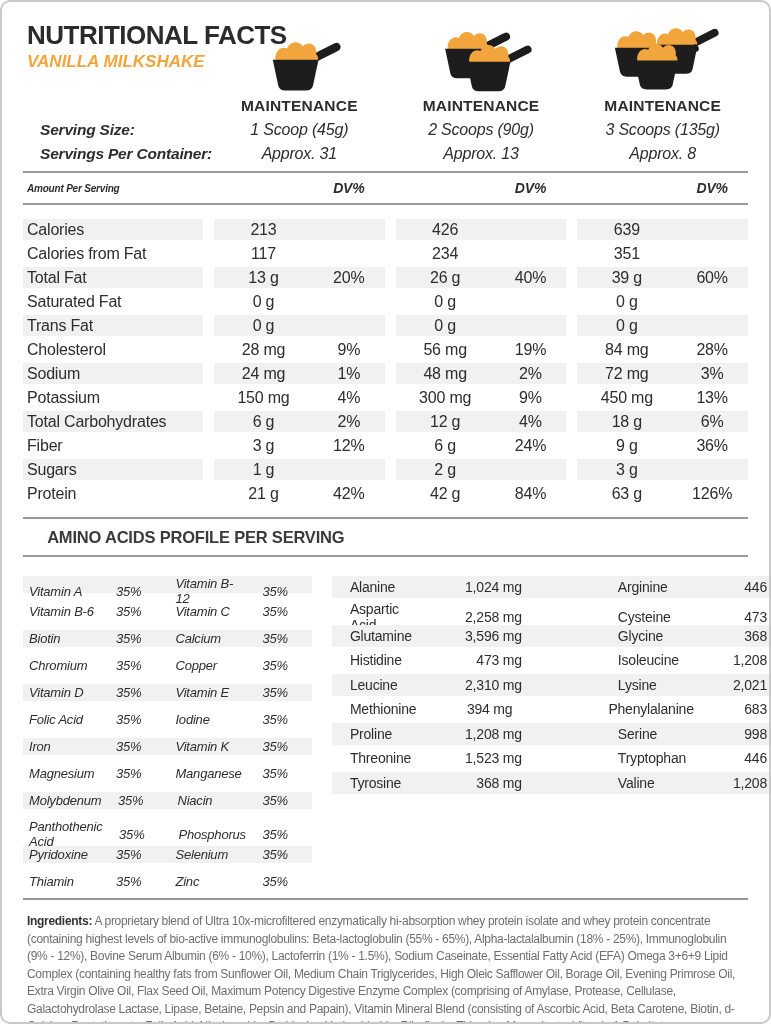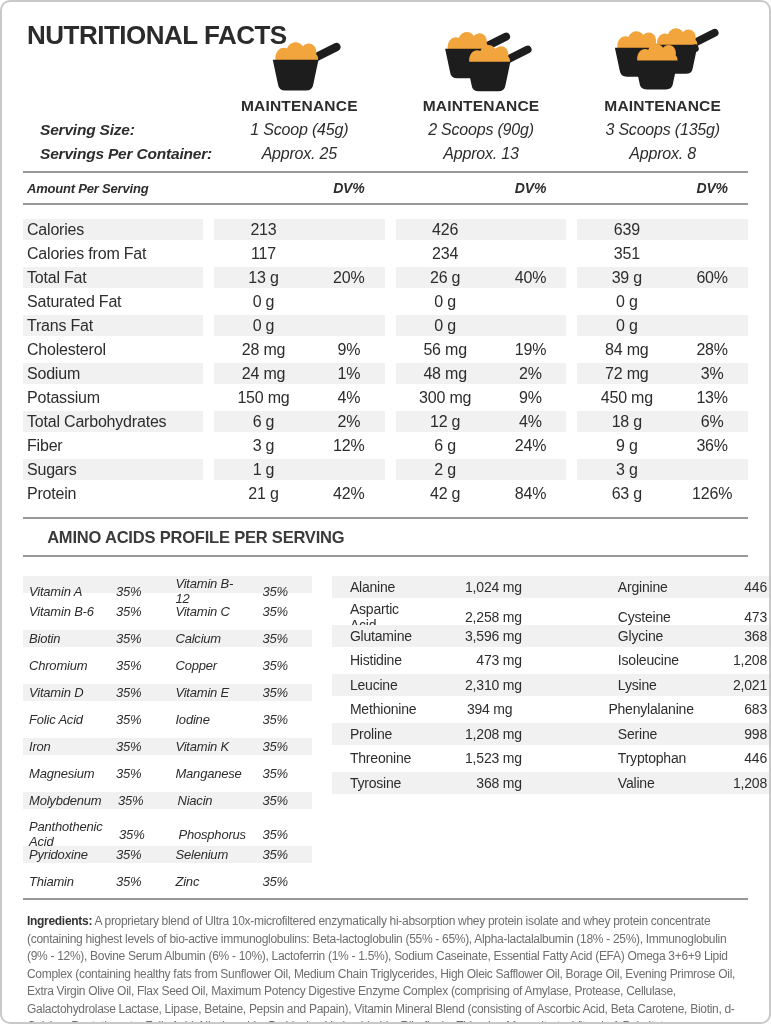--- a/index.html
+++ b/index.html
@@ -29,21 +29,21 @@
   .hval{font-size:16px;font-style:italic;text-align:center;line-height:24px;}
   
   .rule{height:2px;background:#989898;border:none;margin:0;}
   .rule-1{margin-top:5px;}
   .rule-2{margin-top:0;}
   .rule-3{margin-top:13px;}
   .rule-4{margin-top:0;}
   .rule-5{margin-top:8px;}
   
   .nt-head{display:grid;grid-template-columns:180px 1fr 1fr 1fr;column-gap:11px;height:30px;align-items:center;}
-  .nt-head .ah-label{font-size:13px;font-weight:bold;font-style:italic;padding-left:4px;}
+  .nt-head .ah-label{font-size:10px;font-weight:bold;font-style:italic;padding-left:4px;}
   .nt-head .val-cell{display:grid;grid-template-columns:58% 42%;height:100%;align-items:center;}
   .nt-head .dv{font-size:14px;font-weight:bold;font-style:italic;text-align:center;}
   
   .nt-body{margin-top:14px;display:flex;flex-direction:column;row-gap:3px;}
   .nt-row{display:grid;grid-template-columns:180px 1fr 1fr 1fr;column-gap:11px;height:21px;font-size:16px;}
   .nt-row .cell{height:100%;display:flex;align-items:center;}
   .nt-row .label-cell{padding-left:4px;}
   .nt-row .val-cell{display:grid;grid-template-columns:58% 42%;align-items:center;height:100%;}
   .nt-row .amt,.nt-row .dv{text-align:center;}
   .nt-row.stripe .cell{background:var(--stripe);}
@@ -66,20 +66,21 @@
   .ing-label{font-weight:bold;color:#333;}
 </style>
 </head>
 <body>
 
 <div class="page" style="--accent: #F1A53C; --stripe: #F1F1F1;">
 
   <div class="hrow row-icons">
     <div class="title-wrap">
       <div class="page-title">NUTRITIONAL FACTS</div>
+      <div class="product-flavor">VANILLA MILKSHAKE</div>
     </div>
 
   <div class="icon-box">
         <svg width="84" height="58" viewBox="0 0 112 76">
           <g transform="translate(2,2)">
             <path d="M74 27 L104 12" stroke="#1D1D1D" stroke-width="11" stroke-linecap="round" fill="none"></path>
             <path d="M23 32 C20 18 30 10 38 14 C42 4 54 3 59 11 C67 3 79 9 77 22 C81 25 79 32 79 32 Z" fill="#F1A53C"></path>
             <path d="M19 29 L26 62 Q27 70 36 70 L63 70 Q72 70 73 62 L80 29 Z" fill="#1D1D1D"></path>
           </g>
         </svg>
@@ -124,21 +125,21 @@
       <div class="plan">MAINTENANCE</div>
     </div>
   <div class="hrow row-ss" id="row-ss">
     <div class="hlabel">Serving Size:</div>
   <div class="hval">1 Scoop (45g)</div>
       <div class="hval">2 Scoops (90g)</div>
       <div class="hval">3 Scoops (135g)</div>
     </div>
   <div class="hrow row-spc" id="row-spc">
     <div class="hlabel">Servings Per Container:</div>
-  <div class="hval">Approx. 25</div>
+  <div class="hval">Approx. 31</div>
       <div class="hval">Approx. 13</div>
       <div class="hval">Approx. 8</div>
     </div>
 
   <div class="rule rule-1" style="background: rgb(152, 152, 152);"></div>
 
   <div class="nt-head">
     <div class="ah-label">Amount Per Serving</div>
     <div class="val-cell">
         <span class="amt"></span>

